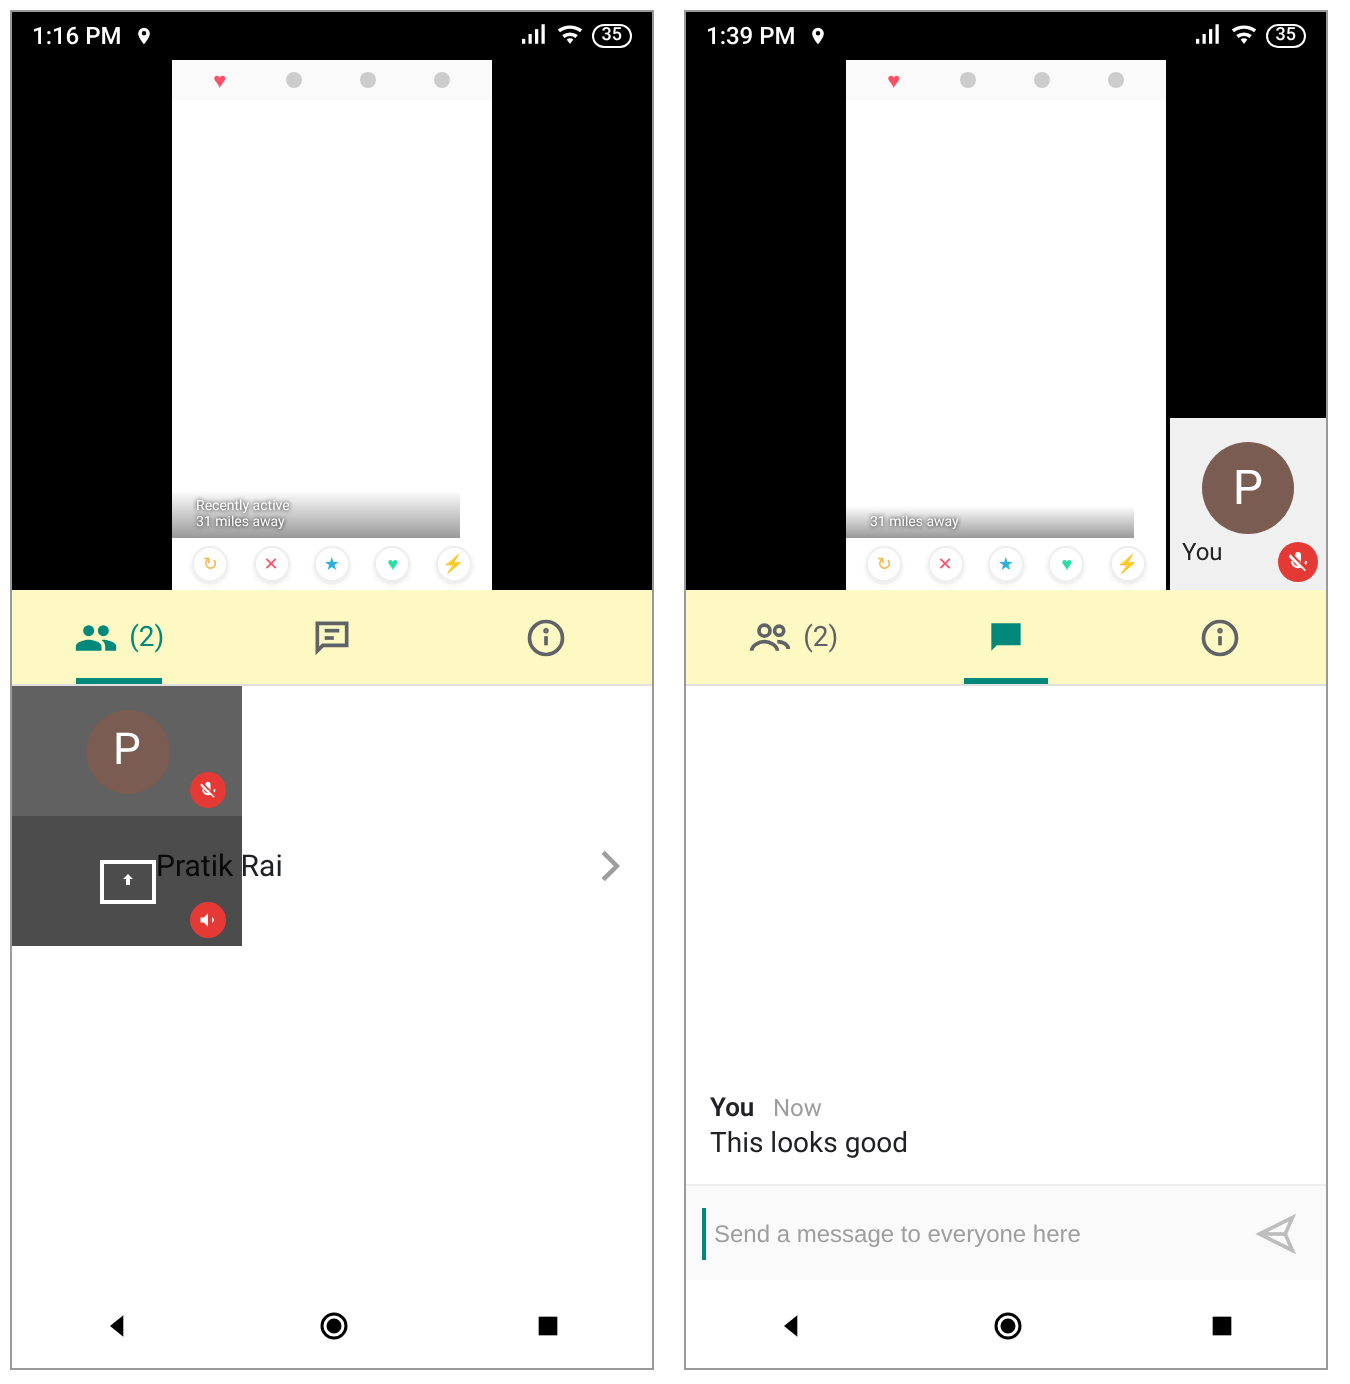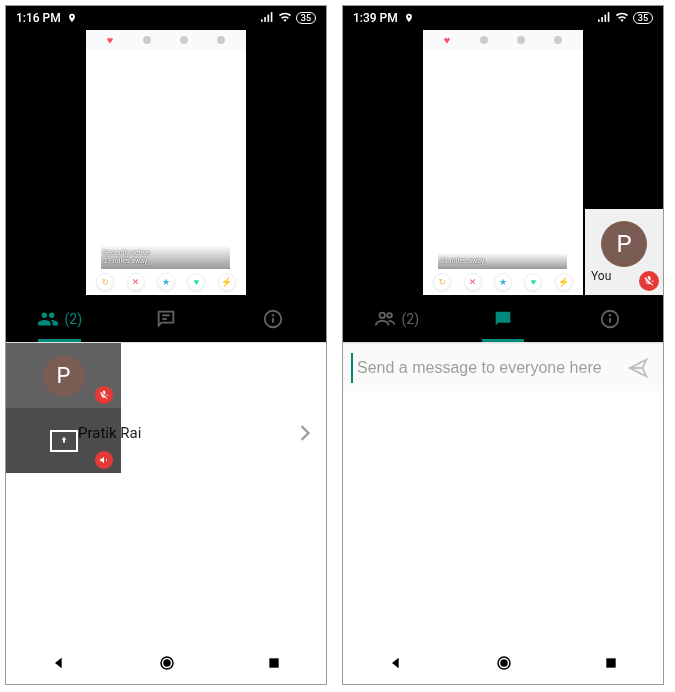--- a/index.html
+++ b/index.html
@@ -1,33 +1,33 @@
 <!DOCTYPE html>
 <html><head>
 <meta charset="utf-8">
 <style>
   * { box-sizing: border-box; margin: 0; padding: 0; }
   body { background: #fff; font-family: Roboto, Arial, sans-serif; width: 675px; height: 692px; display: flex; gap: 15px; padding: 5px; }
-  .phone { width: 322px; height: 680px; border: 1px solid #999; position: relative; display: flex; flex-direction: column; background: #000000; }
+  .phone { width: 322px; height: 680px; border: 1px solid #999; position: relative; display: flex; flex-direction: column; background: #fef9c3; }
   .status-bar { height: 24px; background: #000; color: #fff; display: flex; align-items: center; padding: 0 10px; font-size: 12px; font-weight: 500; }
   .status-left { display: flex; align-items: center; gap: 6px; }
   .status-right { margin-left: auto; display: flex; gap: 4px; }
   .status-pin { width: 10px; height: 10px; display: inline-block; }
   .shared-screen { height: 265px; background: #000; position: relative; display: flex; justify-content: center; }
   .shared-inner { width: 160px; height: 265px; background: #fff; display: flex; flex-direction: column; }
   .shared-topbar { height: 20px; background: #fafafa; display: flex; align-items: center; justify-content: space-around; padding: 2px 6px; }
   .shared-topbar .dot { width: 8px; height: 8px; border-radius: 50%; background: #ccc; }
   .shared-topbar .flame { color: #fd5068; font-size: 11px; }
   .profile-img { flex: 1; background:
     radial-gradient(circle at 40% 30%, rgba(255,255,255,0.6) 0%, rgba(200,200,200,0.5) 30%, rgba(120,120,120,0.6) 55%, rgba(60,60,60,0.7) 75%),
     linear-gradient(135deg, #d8d8d8 0%, #999 40%, #666 70%, #333 100%);
     filter: blur(3px);
     position: relative;
   }
-  .profile-overlay { position: absolute; bottom: 0; left: 0; right: 16px; padding: 4px 2px; font-size: 7px; color: #fff; text-shadow: 0 0 2px #000; background: linear-gradient(transparent, rgba(0,0,0,0.4)); margin-left: 15px; }
+  .profile-overlay { position: absolute; bottom: 0; left: 0; right: 16px; padding: 4px 12px; font-size: 7px; color: #fff; text-shadow: 0 0 2px #000; background: linear-gradient(transparent, rgba(0,0,0,0.4)); }
   .btn-row { height: 26px; background: #fff; display: flex; align-items: center; justify-content: space-around; padding: 0 4px; }
   .act-btn { width: 18px; height: 18px; border-radius: 50%; border: 1px solid #eee; display: flex; align-items: center; justify-content: center; font-size: 9px; box-shadow: 0 1px 2px rgba(0,0,0,0.1); }
   .you-tile { position: absolute; right: 0; bottom: 0; width: 78px; height: 86px; background: #f0f0f0; display: flex; flex-direction: column; align-items: center; justify-content: center; }
   .you-avatar { width: 46px; height: 46px; border-radius: 50%; background: #7a5c52; color: #fff; display: flex; align-items: center; justify-content: center; font-size: 24px; }
   .you-label { font-size: 12px; color: #222; margin-top: 2px; align-self: flex-start; padding-left: 6px; }
   .mute-badge { position: absolute; right: 4px; bottom: 4px; width: 20px; height: 20px; border-radius: 50%; background: #e53935; display: flex; align-items: center; justify-content: center; }
   .tabs { height: 48px; display: flex; border-bottom: 1px solid #e0e0e0; }
   .tab { flex: 1; display: flex; align-items: center; justify-content: center; gap: 6px; color: #5f6368; position: relative; font-size: 14px; cursor: pointer; }
   .tab.active { color: #00897b; }
   .tab.active::after { content: ''; position: absolute; bottom: 0; left: 30%; right: 30%; height: 3px; background: #00897b; }
@@ -42,21 +42,21 @@
   .ov-av { width: 42px; height: 42px; border-radius: 50%; background: #7a5c52; color: #fff; display: flex; align-items: center; justify-content: center; font-size: 22px; }
   .ov-share { width: 28px; height: 22px; border: 2px solid #fff; display: flex; align-items: center; justify-content: center; color: #fff; }
   .ov-mute { position: absolute; right: 8px; bottom: 4px; width: 18px; height: 18px; border-radius: 50%; background: #e53935; display: flex; align-items: center; justify-content: center; }
   .chat-area { display: flex; flex-direction: column; height: 100%; }
   .msgs { flex: 1; padding: 12px; display: flex; flex-direction: column; justify-content: flex-end; }
   .msg-head { font-size: 13px; }
   .msg-sender { font-weight: 600; color: #202124; }
   .msg-time { color: #9e9e9e; margin-left: 6px; font-size: 12px; }
   .msg-body { font-size: 14px; color: #202124; margin-top: 2px; }
   .compose { height: 48px; border-top: 1px solid #eee; display: flex; align-items: center; padding: 0 8px; background: #fafafa; }
-  .compose input { flex: 1; border: none; background: transparent; font-size: 16px; padding: 6px 4px; outline: none; border-left: 2px solid #00897b; padding-left: 4px; }
+  .compose input { flex: 1; border: none; background: transparent; font-size: 12px; padding: 6px 4px; outline: none; border-left: 2px solid #00897b; padding-left: 4px; }
   .compose input::placeholder { color: #9e9e9e; }
   .send-btn { color: #bdbdbd; padding: 6px; cursor: pointer; }
   .nav-bar { height: 44px; background: #fff; display: flex; align-items: center; justify-content: space-around; color: #000; border-top: 1px solid transparent; }
   .nav-btn { cursor: pointer; }
   svg { display: block; }
 </style>
 </head>
 <body>
 
 <div class="phone">
@@ -273,20 +273,29 @@
       <svg width="22" height="22" viewBox="0 0 24 24" fill="none" stroke="#5f6368" stroke-width="2">
           <circle cx="12" cy="12" r="9"></circle>
           <line x1="12" y1="11" x2="12" y2="16"></line>
           <circle cx="12" cy="8" r="0.5" fill="#5f6368"></circle>
         </svg>
     </div>
   </div>
 
   <div class="content">
     <div class="chat-area">
+      <div class="msgs">
+        <div>
+          <div class="msg-head">
+            <span class="msg-sender">You</span>
+            <span class="msg-time">Now</span>
+          </div>
+          <div class="msg-body">This looks good</div>
+        </div>
+      </div>
       <div class="compose">
         <input type="text" placeholder="Send a message to everyone here" style="">
         <span class="send-btn">
           <svg width="22" height="22" viewBox="0 0 24 24" fill="none" stroke="#bdbdbd" stroke-width="2">
               <path d="M3 12l18-9-4 9 4 9z"></path>
               <line x1="3" y1="12" x2="17" y2="12"></line>
             </svg>
         </span>
       </div>
     </div>

